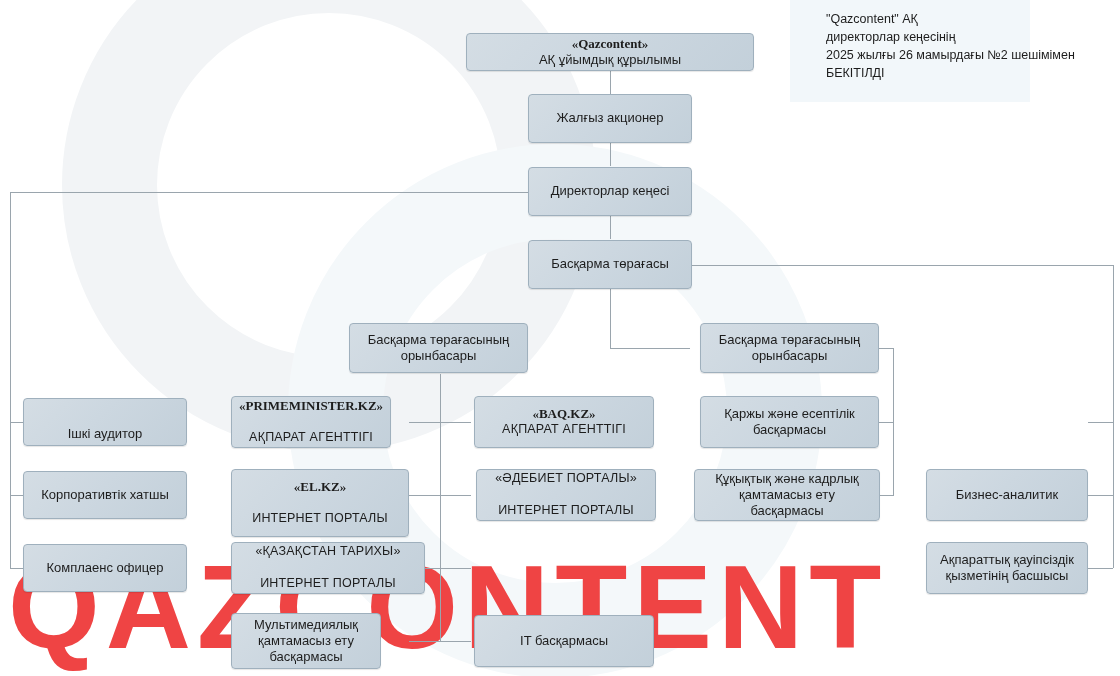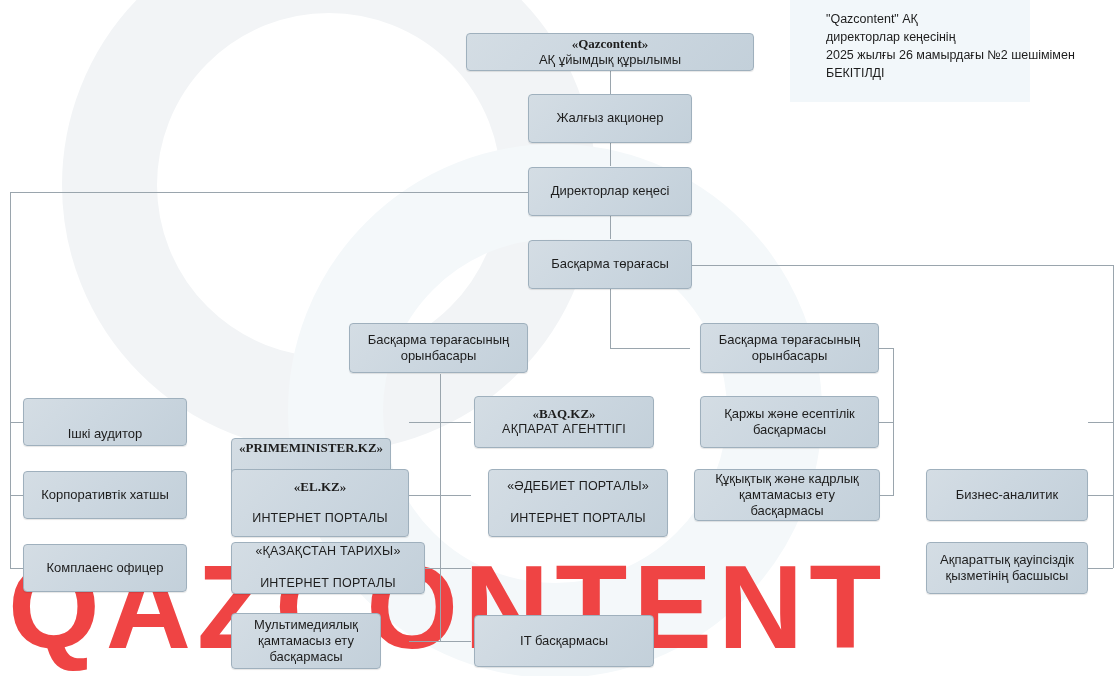--- a/index.html
+++ b/index.html
@@ -142,21 +142,21 @@
   <div class="box" style="left:23px;top:398px;width:164px;height:48px;align-items:flex-end;">
     <span>Ішкі аудитор</span>
   </div>
   <div class="box" style="left:23px;top:471px;width:164px;height:48px;">
     <span>Корпоративтік хатшы</span>
   </div>
   <div class="box" style="left:23px;top:544px;width:164px;height:48px;">
     <span>Комплаенс офицер</span>
   </div>
 
-  <div class="box" style="left:231px;top:396px;width:160px;height:52px;margin-top:42px;">
+  <div class="box" style="left:231px;top:396px;width:160px;height:52px;">
     <span>
       <span class="serif">«PRIMEMINISTER.KZ»</span><br>
       <span class="caps">АҚПАРАТ АГЕНТТІГІ</span>
     </span>
   </div>
   <div class="box" style="left:231px;top:469px;width:178px;height:68px;">
     <span>
       <span class="serif">«EL.KZ»</span><br>
       <span class="caps">ИНТЕРНЕТ ПОРТАЛЫ</span>
     </span>
@@ -170,21 +170,21 @@
   <div class="box" style="left:231px;top:613px;width:150px;height:56px;">
     <span>Мультимедиялық қамтамасыз ету басқармасы</span>
   </div>
 
   <div class="box" style="left:474px;top:396px;width:180px;height:52px;align-items:center;">
     <span>
       <span class="serif">«BAQ.KZ»</span>
         <span class="caps"> АҚПАРАТ АГЕНТТІГІ</span>
     </span>
   </div>
-  <div class="box" style="left:488px;top:469px;width:180px;height:68px;padding-left:8px;">
+  <div class="box" style="left:476px;top:469px;width:180px;height:52px;padding-left:8px;">
     <span>
       <span class="caps">«ӘДЕБИЕТ ПОРТАЛЫ»</span><br>
       <span class="caps">ИНТЕРНЕТ ПОРТАЛЫ</span>
     </span>
   </div>
   <div class="box" style="left:474px;top:615px;width:180px;height:52px;">
     <span>IT басқармасы</span>
   </div>
 
   <div class="box" style="left:700px;top:396px;width:179px;height:52px;">

